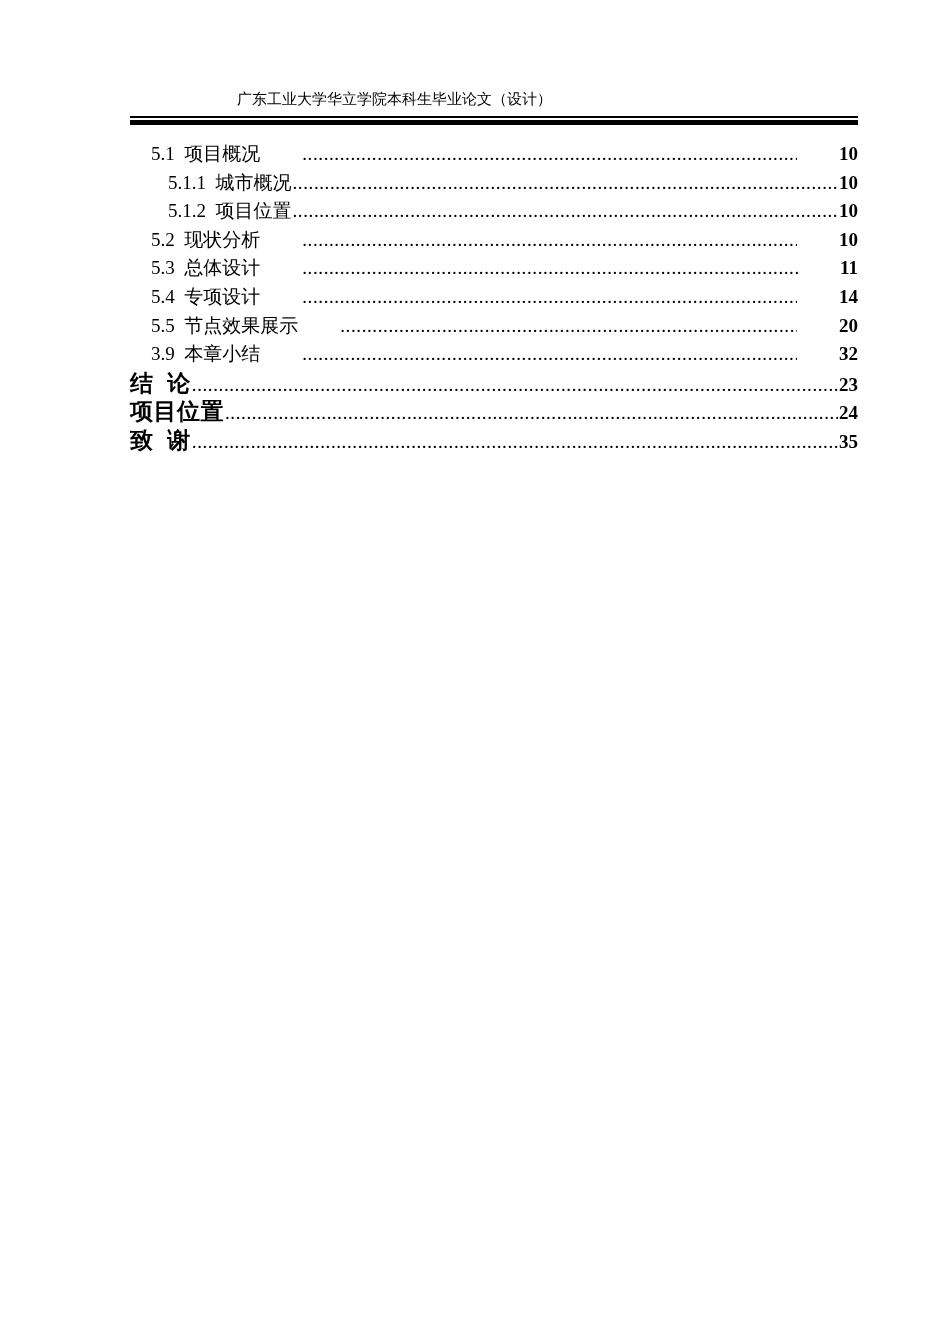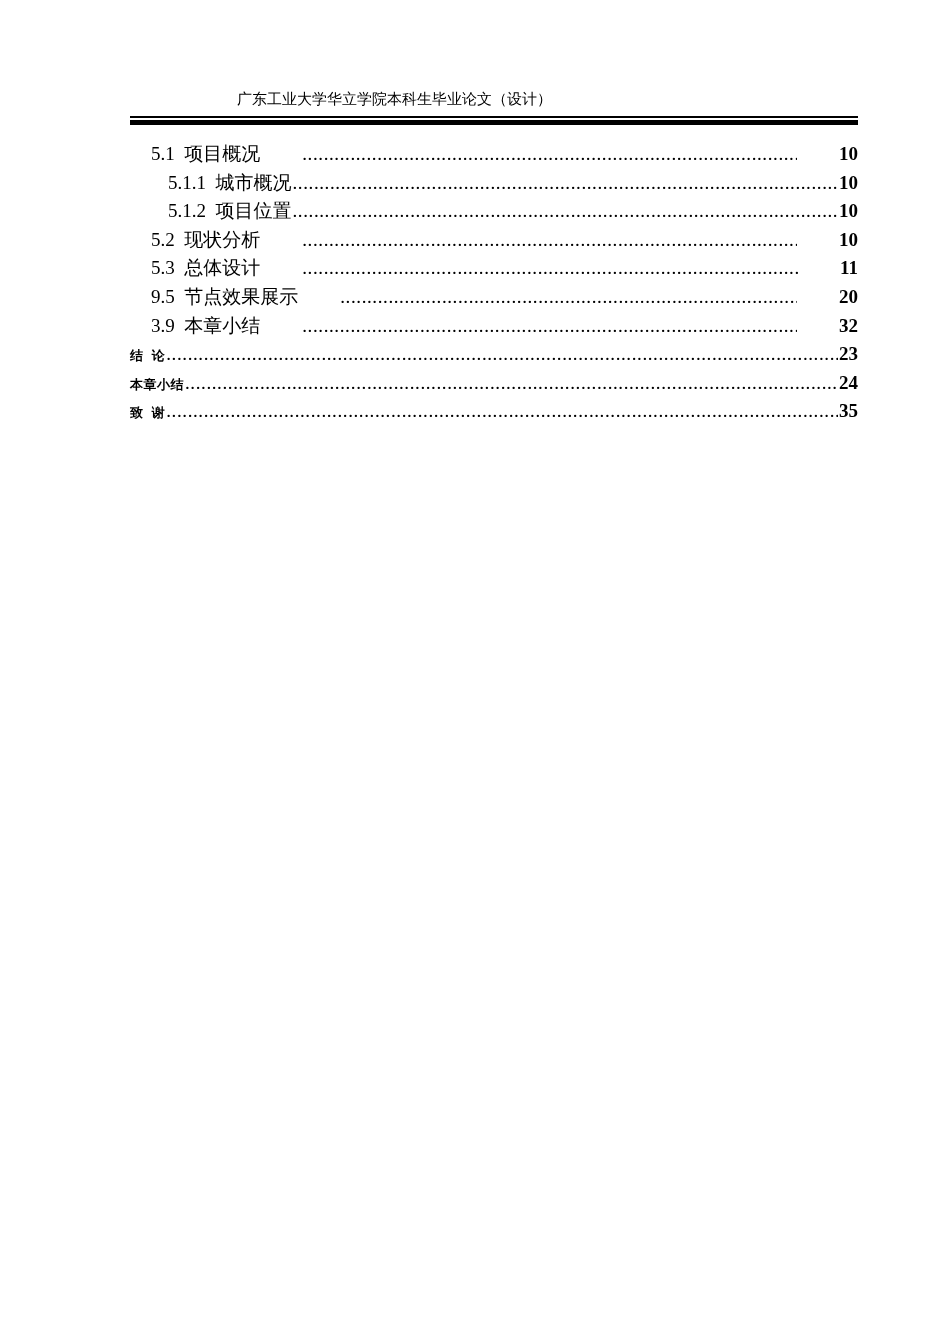--- a/index.html
+++ b/index.html
@@ -53,21 +53,21 @@
   }
   .toc-entry.level-1 { padding-left: 21px; gap: 41px; }
   .toc-entry.level-2 { padding-left: 38px; justify-content: flex-end; }
   .toc-label {
     white-space: pre;
     flex: 0 0 auto;
   }
   .toc-label.bold {
     font-weight: 700;
     font-family: "Liberation Sans", "DejaVu Sans", sans-serif;
-    font-size: 13px;
+    font-size: 23px;
     letter-spacing: 0.5px;
   }
   .toc-leader {
     flex: 1 1 auto;
     min-width: 0;
     overflow: hidden;
     white-space: nowrap;
     letter-spacing: 0.6px;
     margin: 0 1px;
   }
@@ -114,36 +114,41 @@
         <span class="toc-label">5.2  现状分析</span>
         <span class="toc-leader"></span>
         <span class="toc-page">10</span>
       </div>
         <div class="toc-entry level-1">
         <span class="toc-label">5.3  总体设计</span>
         <span class="toc-leader"></span>
         <span class="toc-page">11</span>
       </div>
         <div class="toc-entry level-1">
-        <span class="toc-label">9.5  节点效果展示</span>
+        <span class="toc-label">5.4  专项设计</span>
+        <span class="toc-leader"></span>
+        <span class="toc-page">14</span>
+      </div>
+        <div class="toc-entry level-1">
+        <span class="toc-label">5.5  节点效果展示</span>
         <span class="toc-leader"></span>
         <span class="toc-page">20</span>
       </div>
         <div class="toc-entry level-1">
         <span class="toc-label">3.9  本章小结</span>
         <span class="toc-leader"></span>
         <span class="toc-page">32</span>
       </div>
         <div class="toc-entry level-0">
         <span class="toc-label bold">结  论</span>
         <span class="toc-leader"></span>
         <span class="toc-page">23</span>
       </div>
         <div class="toc-entry level-0">
-        <span class="toc-label bold">本章小结</span>
+        <span class="toc-label bold">项目位置</span>
         <span class="toc-leader"></span>
         <span class="toc-page">24</span>
       </div>
         <div class="toc-entry level-0">
         <span class="toc-label bold">致  谢</span>
         <span class="toc-leader"></span>
         <span class="toc-page">35</span>
       </div>
       </div>
 

